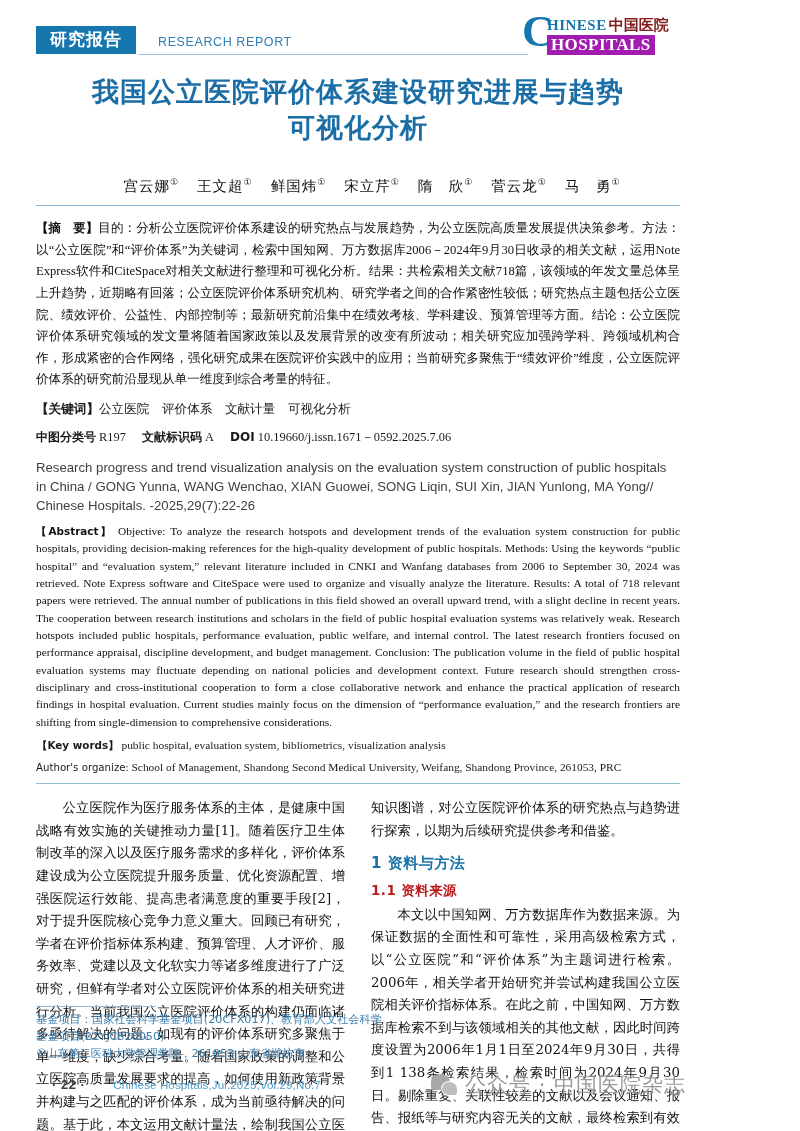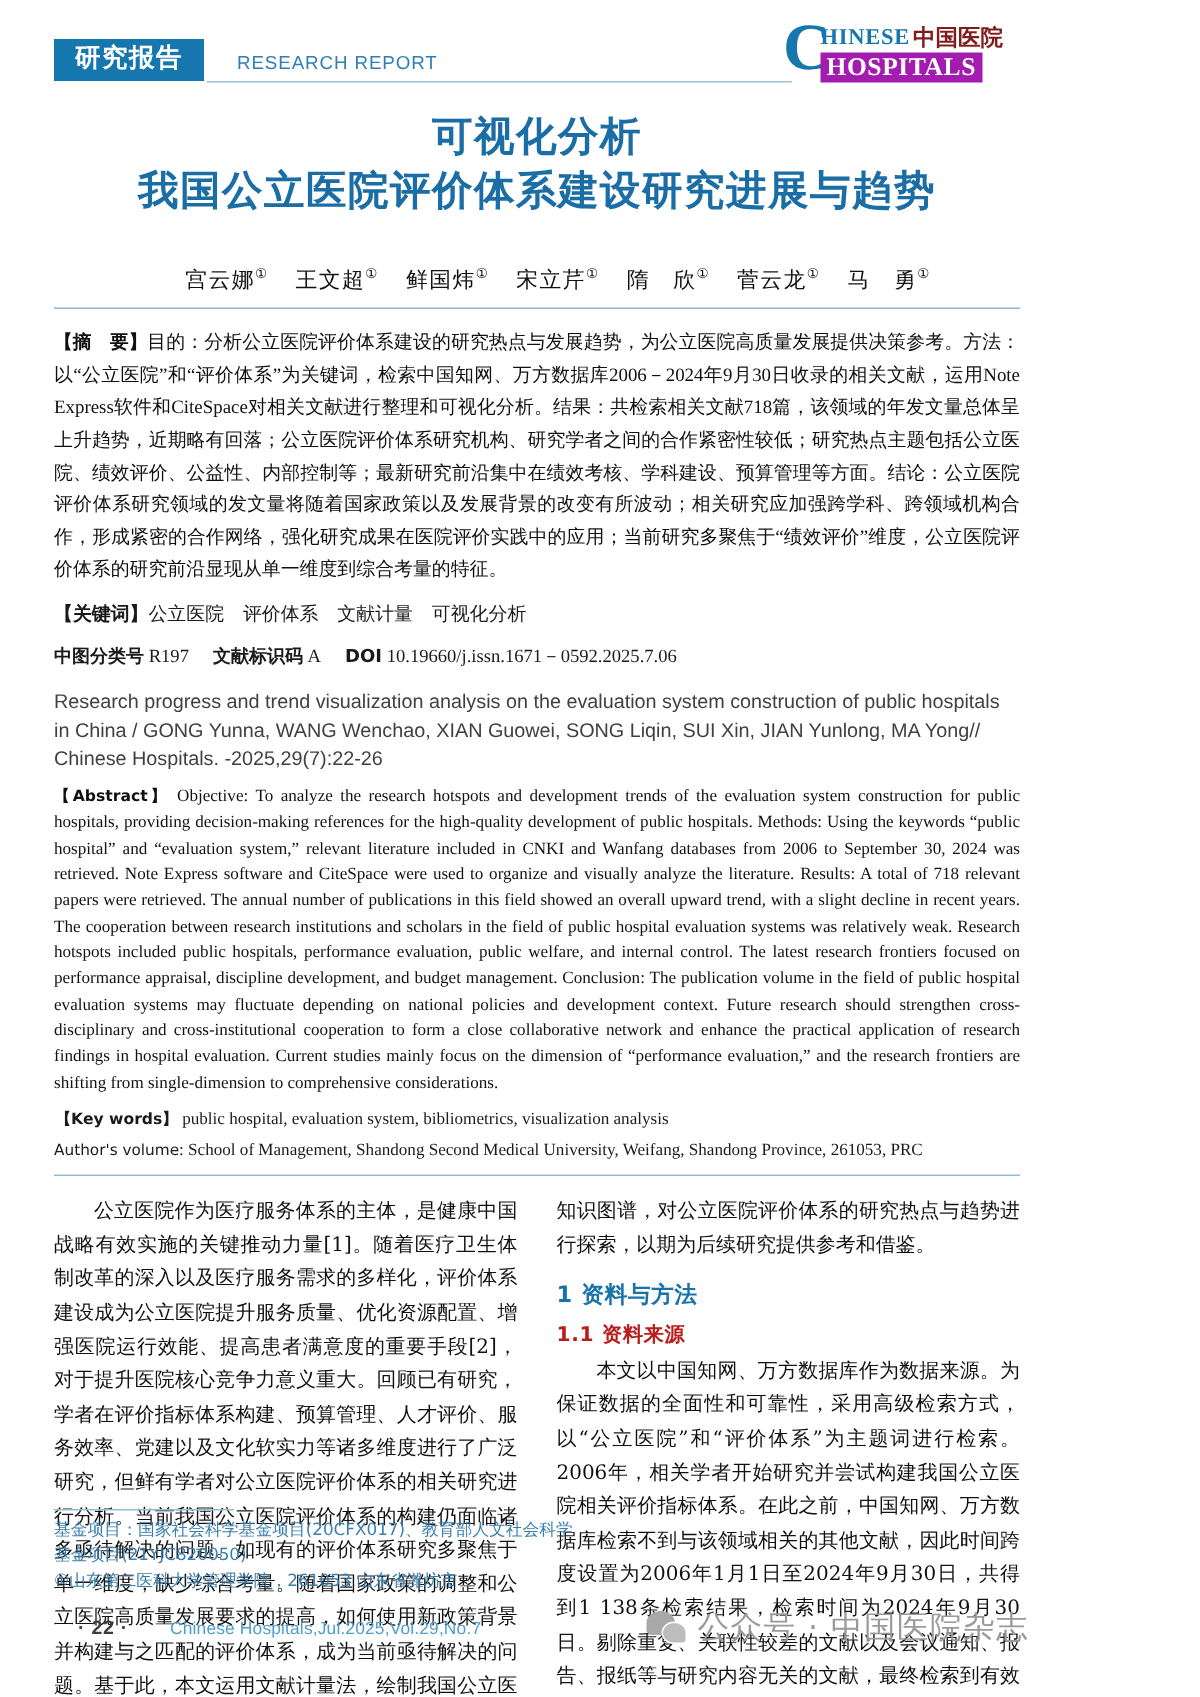--- a/index.html
+++ b/index.html
@@ -383,22 +383,22 @@
       <div class="bigC">C</div>
       <div class="chinese-row">
         <span class="chinese-word">HINESE</span>
         <span class="cn-chars">中国医院</span>
       </div>
       <div class="hospitals">HOSPITALS</div>
     </div>
   </div>
 
   <div class="title-block">
+    <div class="title-cn">我国公立医院评价体系建设研究进展与趋势</div>
     <div class="title-cn">可视化分析</div>
-    <div class="title-cn">我国公立医院评价体系建设研究进展与趋势</div>
   </div>
 
   <div class="authors">
     <span class="au"><span>宫云娜</span><sup>①</sup></span><span class="au"><span>王文超</span><sup>①</sup></span><span class="au"><span>鲜国炜</span><sup>①</sup></span><span class="au"><span>宋立芹</span><sup>①</sup></span><span class="au"><span>隋　欣</span><sup>①</sup></span><span class="au"><span>菅云龙</span><sup>①</sup></span><span class="au"><span>马　勇</span><sup>①</sup></span>
   </div>
 
   <div class="rule-thin"></div>
 
   <div class="abs-block">
     <span class="lbl">【摘　要】</span><span>目的：分析公立医院评价体系建设的研究热点与发展趋势，为公立医院高质量发展提供决策参考。方法：以“公立医院”和“评价体系”为关键词，检索中国知网、万方数据库2006－2024年9月30日收录的相关文献，运用Note Express软件和CiteSpace对相关文献进行整理和可视化分析。结果：共检索相关文献718篇，该领域的年发文量总体呈上升趋势，近期略有回落；公立医院评价体系研究机构、研究学者之间的合作紧密性较低；研究热点主题包括公立医院、绩效评价、公益性、内部控制等；最新研究前沿集中在绩效考核、学科建设、预算管理等方面。结论：公立医院评价体系研究领域的发文量将随着国家政策以及发展背景的改变有所波动；相关研究应加强跨学科、跨领域机构合作，形成紧密的合作网络，强化研究成果在医院评价实践中的应用；当前研究多聚焦于“绩效评价”维度，公立医院评价体系的研究前沿显现从单一维度到综合考量的特征。</span>
@@ -416,21 +416,21 @@
 
   <div class="en-abs">
     <span class="lbl">【Abstract】</span> <span>Objective: To analyze the research hotspots and development trends of the evaluation system construction for public hospitals, providing decision-making references for the high-quality development of public hospitals. Methods: Using the keywords “public hospital” and “evaluation system,” relevant literature included in CNKI and Wanfang databases from 2006 to September 30, 2024 was retrieved. Note Express software and CiteSpace were used to organize and visually analyze the literature. Results: A total of 718 relevant papers were retrieved. The annual number of publications in this field showed an overall upward trend, with a slight decline in recent years. The cooperation between research institutions and scholars in the field of public hospital evaluation systems was relatively weak. Research hotspots included public hospitals, performance evaluation, public welfare, and internal control. The latest research frontiers focused on performance appraisal, discipline development, and budget management. Conclusion: The publication volume in the field of public hospital evaluation systems may fluctuate depending on national policies and development context. Future research should strengthen cross-disciplinary and cross-institutional cooperation to form a close collaborative network and enhance the practical application of research findings in hospital evaluation. Current studies mainly focus on the dimension of “performance evaluation,” and the research frontiers are shifting from single-dimension to comprehensive considerations.</span>
   </div>
 
   <div class="en-kw">
     <span class="lbl">【Key words】</span> <span>public hospital, evaluation system, bibliometrics, visualization analysis</span>
   </div>
 
   <div class="en-addr">
-    <span class="lbl">Author's volume</span>: <span>School of Management, Shandong Second Medical University, Weifang, Shandong Province, 261053, PRC</span>
+    <span class="lbl">Author's organize</span>: <span>School of Management, Shandong Second Medical University, Weifang, Shandong Province, 261053, PRC</span>
   </div>
 
   <div class="rule-mid"></div>
 
   <div class="columns">
     <div class="col">
       <p>公立医院作为医疗服务体系的主体，是健康中国战略有效实施的关键推动力量[1]。随着医疗卫生体制改革的深入以及医疗服务需求的多样化，评价体系建设成为公立医院提升服务质量、优化资源配置、增强医院运行效能、提高患者满意度的重要手段[2]，对于提升医院核心竞争力意义重大。回顾已有研究，学者在评价指标体系构建、预算管理、人才评价、服务效率、党建以及文化软实力等诸多维度进行了广泛研究，但鲜有学者对公立医院评价体系的相关研究进行分析。当前我国公立医院评价体系的构建仍面临诸多亟待解决的问题。如现有的评价体系研究多聚焦于单一维度，缺少综合考量。随着国家政策的调整和公立医院高质量发展要求的提高，如何使用新政策背景并构建与之匹配的评价体系，成为当前亟待解决的问题。基于此，本文运用文献计量法，绘制我国公立医院评价体系研究的</p>
     </div>
     <div class="col">
       <p class="noindent">知识图谱，对公立医院评价体系的研究热点与趋势进行探索，以期为后续研究提供参考和借鉴。</p>

